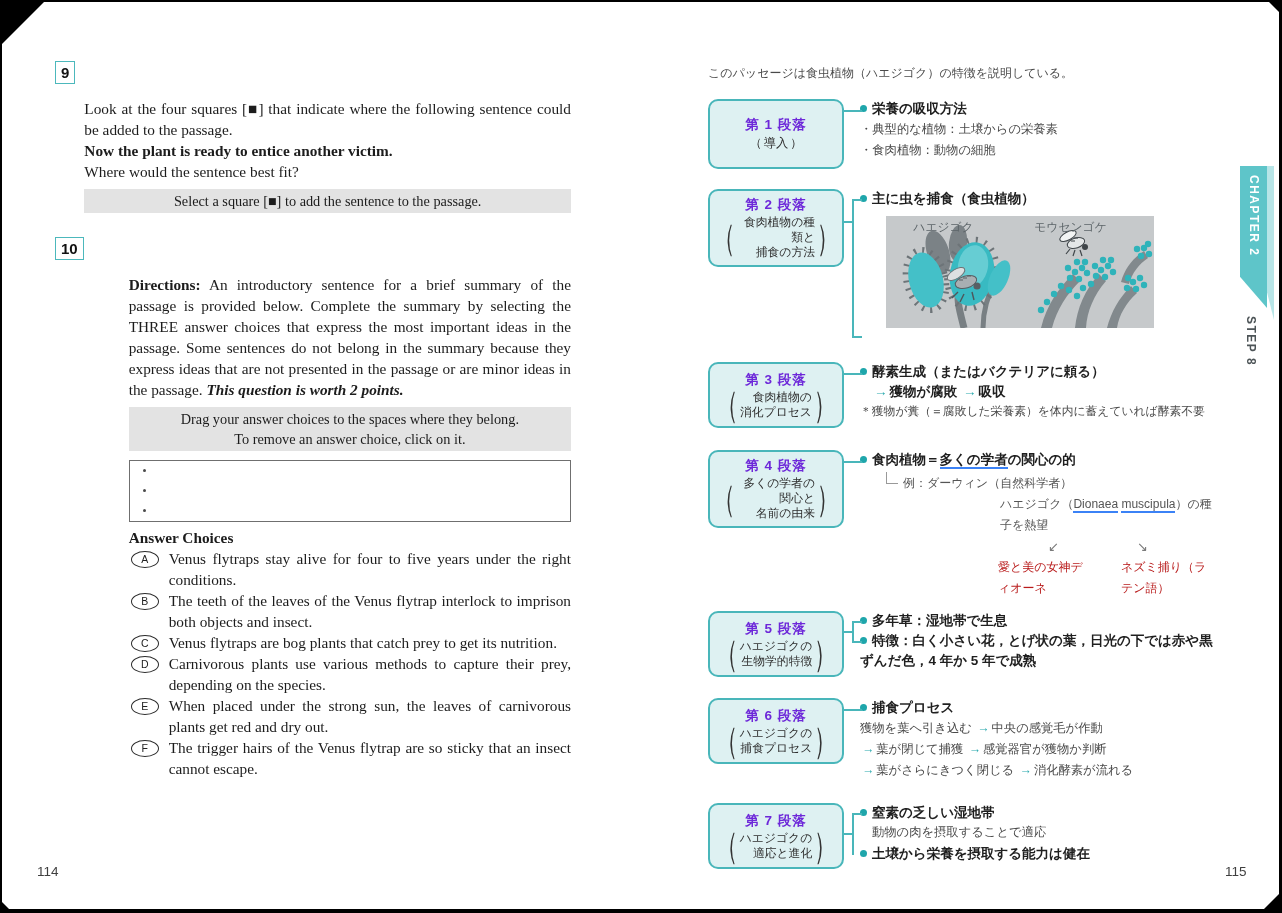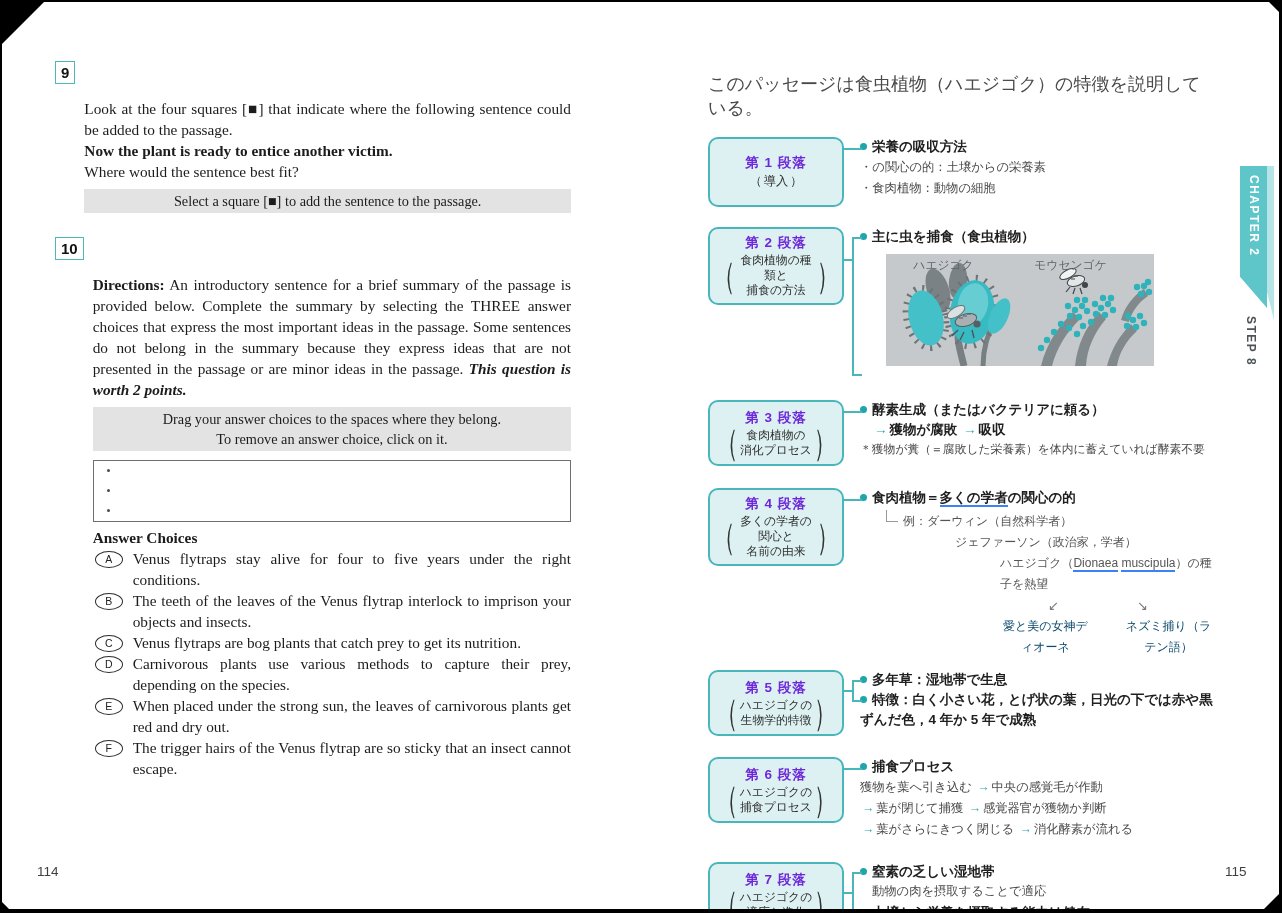--- a/index.html
+++ b/index.html
@@ -34,21 +34,21 @@
     line-height:19px;padding:1px 5px;margin-right:9px;margin-top:1px;
   }
   .qbody{flex:1;}
   .just{text-align:justify;margin-top:38px;}
   .bold{font-weight:bold;}
   .boldital{font-weight:bold;font-style:italic;}
   .graybar{
     background:#e3e3e3;text-align:center;font-size:14.3px;line-height:20px;
     padding:2px 4px;margin-top:7px;
   }
-  .q10block{margin-top:23px;}
+  .q10block{margin-top:23px;gap:36px;}
   .introline{margin-top:12px;}
   .sumbox{
     margin-top:9px;border:1px solid #6f6f6f;height:62px;
     padding:8px 0 0 13px;box-sizing:border-box;
   }
   .sumdot{width:3px;height:3px;border-radius:50%;background:#4a4a4a;margin-bottom:17px;}
   .achead{margin-top:5px;font-weight:bold;}
   .choice{display:flex;align-items:flex-start;margin-top:0;}
   .oval{
     flex:0 0 26px;height:15px;border:1.3px solid #2b2b2b;border-radius:50%;
@@ -60,33 +60,33 @@
   .pagenum{
     position:absolute;top:864px;font-size:13.5px;color:#3f3f3f;
     font-family:"Liberation Sans",sans-serif;z-index:40;
   }
   .pagenum.l{left:37px;}
   .pagenum.r{left:1225px;}
 
   
   .page-right{position:absolute;left:708px;top:58px;width:508px;color:#3e3e3e;}
   .jh{font-size:19px;font-weight:bold;color:#1b1b1b;letter-spacing:.5px;}
-  .jsub{font-size:18px;color:#4a4a4a;margin-top:14px;margin-bottom:17px;}
+  .jsub{font-size:12px;color:#4a4a4a;margin-top:7px;margin-bottom:17px;}
   .sect{position:relative;display:flex;align-items:flex-start;}
   .pbox{
     flex:0 0 136px;box-sizing:border-box;min-height:66px;
     border:2px solid #49b6ba;border-radius:10px;background:#def1f2;
     display:flex;flex-direction:column;justify-content:center;align-items:center;
     padding:5px 2px;
   }
   .pbox .bt{font-size:13.5px;font-weight:bold;color:#6d28d9;letter-spacing:1px;}
   .parenrow{display:flex;align-items:center;justify-content:center;margin-top:1px;}
   .bigparen{font-size:21px;color:#333;font-weight:400;transform:scaleY(1.75);padding:0 2px;}
   .parenrow.single .bigparen{font-size:12px;transform:none;}
-  .blines{text-align:center;font-size:11.8px;line-height:15px;color:#2e2e2e;}
+  .blines{text-align:right;font-size:11.8px;line-height:15px;color:#2e2e2e;}
   .parenrow.single .blines{font-size:12.3px;}
   .pcontent{margin-left:16px;flex:1;padding-top:0;}
   .jhead{font-size:13.5px;font-weight:bold;color:#1f1f1f;line-height:20px;}
   .jtext{font-size:12.3px;color:#4a4a4a;line-height:21px;}
   .jnote{font-size:11.8px;color:#4a4a4a;line-height:19px;}
   .blt:before{
     content:"";display:inline-block;width:7px;height:7px;border-radius:50%;
     background:#1fa6ab;margin-right:5px;vertical-align:1px;
   }
   .ar{color:#2aa9ae;font-weight:bold;margin:0 2px;}
@@ -108,21 +108,21 @@
   .elbow{
     display:inline-block;width:11px;height:11px;
     border-left:1px solid #999;border-bottom:1px solid #999;
     margin-right:5px;vertical-align:3px;
   }
   .exr1{margin-left:26px;margin-top:2px;}
   .exr2{margin-left:95px;}
   .exr3{margin-left:140px;}
   .exarrows{margin-left:188px;color:#7a7a7a;font-size:13px;}
   .exarrows span:last-child{margin-left:78px;}
-  .exorigins{display:flex;margin-left:138px;font-size:12px;color:#0c4a6e;text-align:center;}
+  .exorigins{display:flex;margin-left:138px;font-size:12px;color:#b91c1c;}
   .exorigins span:last-child{margin-left:28px;}
 
   
   .tab-sliver{
     position:absolute;left:1267px;top:166px;width:7px;height:154px;background:#b7e5e7;
     clip-path:polygon(0 0,100% 0,100% 100%,0 82%);z-index:30;
   }
   .tab-teal{
     position:absolute;left:1240px;top:166px;width:27px;height:142px;background:#5ec5c9;
     clip-path:polygon(0 0,100% 0,100% 100%,0 78%);z-index:31;
@@ -175,21 +175,21 @@
         <div class="sumdot"></div>
       </div>
       <div class="achead">Answer Choices</div>
 
       <div class="choice">
         <span class="oval">A</span>
         <span class="ctext">Venus flytraps stay alive for four to five years under the right conditions.</span>
       </div>
       <div class="choice">
         <span class="oval">B</span>
-        <span class="ctext">The teeth of the leaves of the Venus flytrap interlock to imprison your objects and insects.</span>
+        <span class="ctext">The teeth of the leaves of the Venus flytrap interlock to imprison both objects and insect.</span>
       </div>
       <div class="choice">
         <span class="oval">C</span>
         <span class="ctext">Venus flytraps are bog plants that catch prey to get its nutrition.</span>
       </div>
       <div class="choice">
         <span class="oval">D</span>
         <span class="ctext">Carnivorous plants use various methods to capture their prey, depending on the species.</span>
       </div>
       <div class="choice">
@@ -214,21 +214,21 @@
         <span class="bigparen">（</span>
         <div class="blines">
             <div>導入</div>
           </div>
         <span class="bigparen">）</span>
       </div>
     </div>
     <i class="ch" style="left:136px;top:11px;width:18px;"></i>
     <div class="pcontent">
       <div class="jhead blt">栄養の吸収方法</div>
-      <div class="jtext">・の関心の的：土壌からの栄養素</div>
+      <div class="jtext">・典型的な植物：土壌からの栄養素</div>
       <div class="jtext">・食肉植物：動物の細胞</div>
     </div>
   </div>
 
   <div class="sect mb28">
     <div class="pbox">
       <div class="bt">第 2 段落</div>
       <div class="parenrow">
         <span class="bigparen">（</span>
         <div class="blines">
@@ -356,21 +356,20 @@
           <div>名前の由来</div>
         </div>
         <span class="bigparen">）</span>
       </div>
     </div>
     <i class="ch" style="left:136px;top:11px;width:18px;"></i>
     <div class="pcontent">
       <div class="jhead blt"><span>食肉植物＝</span><span class="u">多くの学者</span><span>の関心の的</span></div>
       <div class="s4ex">
         <div class="exr1"><span class="elbow"></span><span>例：ダーウィン（自然科学者）</span></div>
-        <div class="exr2">ジェファーソン（政治家，学者）</div>
         <div class="exr3"><span>ハエジゴク（</span><span class="u">Dionaea</span><span> </span><span class="u">muscipula</span><span>）の種子を熱望</span></div>
         <div class="exarrows"><span>↙</span><span>↘</span></div>
         <div class="exorigins">
             <span>愛と美の女神ディオーネ</span>
             <span>ネズミ捕り（ラテン語）</span>
           </div>
       </div>
     </div>
   </div>
 

